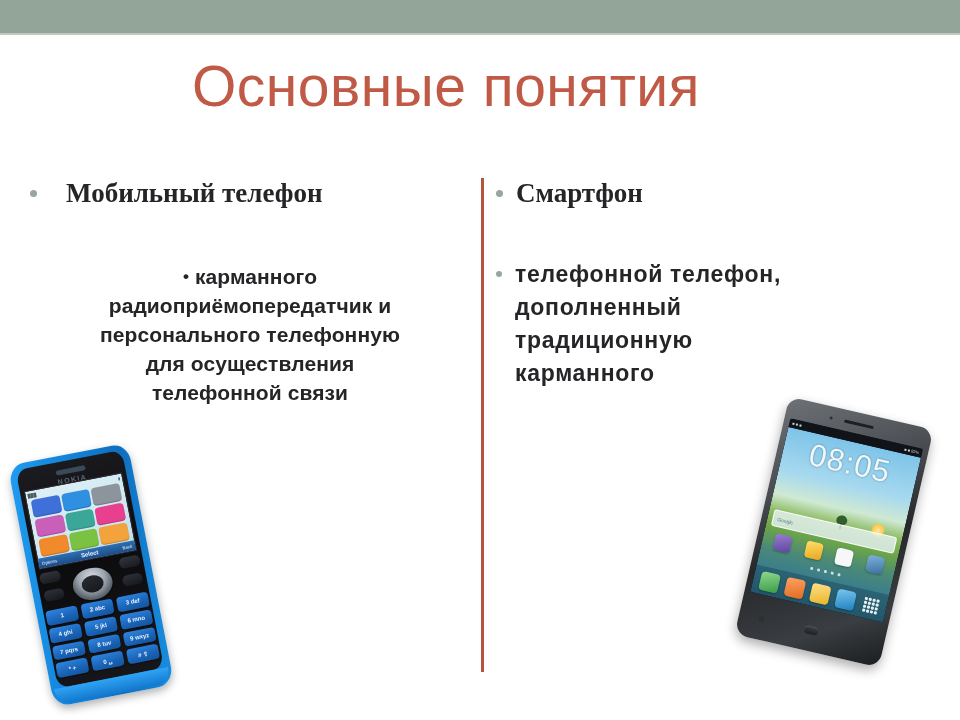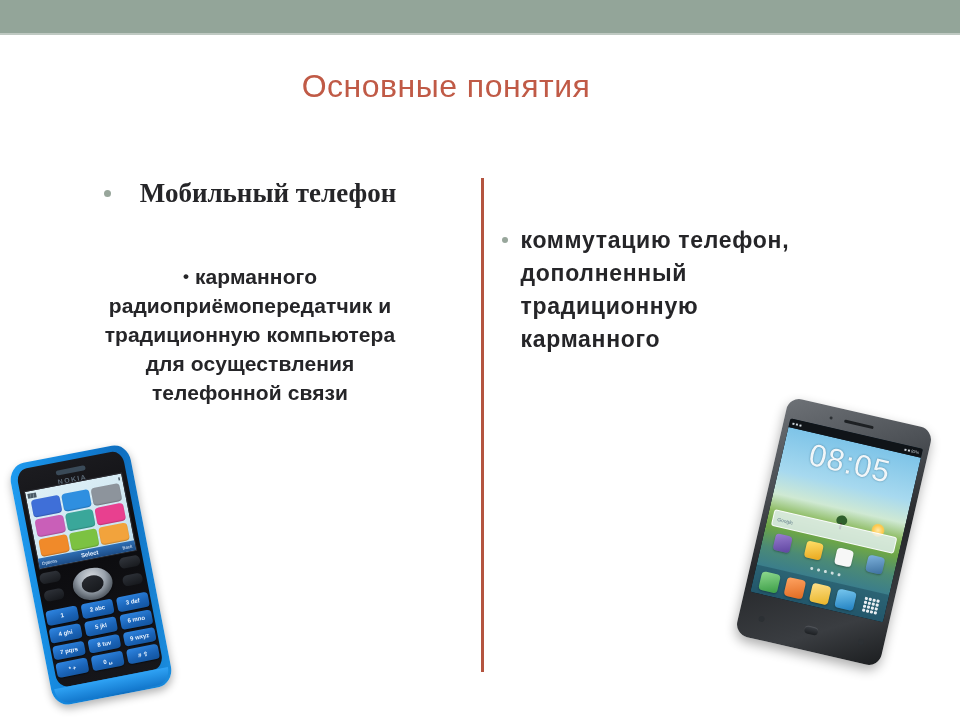--- a/index.html
+++ b/index.html
@@ -41,21 +41,21 @@
   }
 
   
   .slide-title {
     position: absolute;
     left: 0;
     top: 56px;
     width: 892px;
     text-align: center;
     font-family: "Liberation Sans", sans-serif;
-    font-size: 32px;
+    font-size: 57px;
     font-weight: 400;
     letter-spacing: .5px;
     color: #c05a46;
     line-height: 60px;
     white-space: nowrap;
   }
 
   
   .divider {
     position: absolute;
@@ -70,21 +70,20 @@
   .col {
     position: absolute;
     top: 176px;
   }
   .col-left  { left: 30px;  width: 440px; }
   .col-right { left: 496px; width: 430px; }
 
   .bullet-row {
     display: flex;
     align-items: flex-start;
-    justify-content: center;
   }
   .dot {
     flex: 0 0 auto;
     width: 7px;
     height: 7px;
     border-radius: 50%;
     background: #98a69b;
     margin-top: 14px;
     margin-right: 13px;
   }
@@ -485,34 +484,38 @@
   <div class="col col-left">
 
     <div class="bullet-row">
       <span class="dot"></span>
       <span class="heading-serif left-head">Мобильный телефон</span>
     </div>
 
     <div class="left-body">
       <div><span class="lead-dot">•</span>&nbsp;<span>карманного</span></div>
       <div>радиоприёмопередатчик и</div>
-      <div>традиционную компьютера</div>
+      <div>персонального телефонную</div>
       <div>для осуществления</div>
       <div>телефонной связи</div>
     </div>
 
   </div>
 
   <div class="col col-right">
 
+    <div class="bullet-row">
+      <span class="dot"></span>
+      <span class="heading-serif">Смартфон</span>
+    </div>
 
     <div class="bullet-row right-body-row">
       <span class="dot small"></span>
       <div class="right-body">
-        <div>коммутацию телефон,</div>
+        <div>телефонной телефон,</div>
         <div>дополненный</div>
         <div>традиционную</div>
         <div>карманного</div>
       </div>
     </div>
 
   </div>
 
   <div class="nokia">
     <div class="nokia-body"></div>

